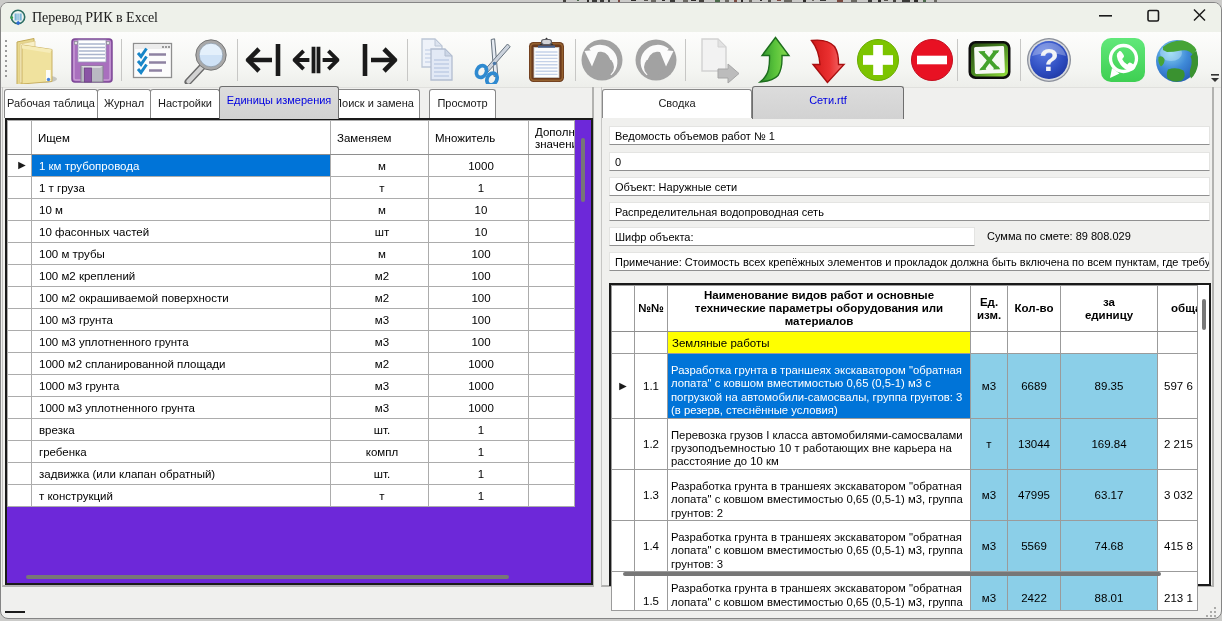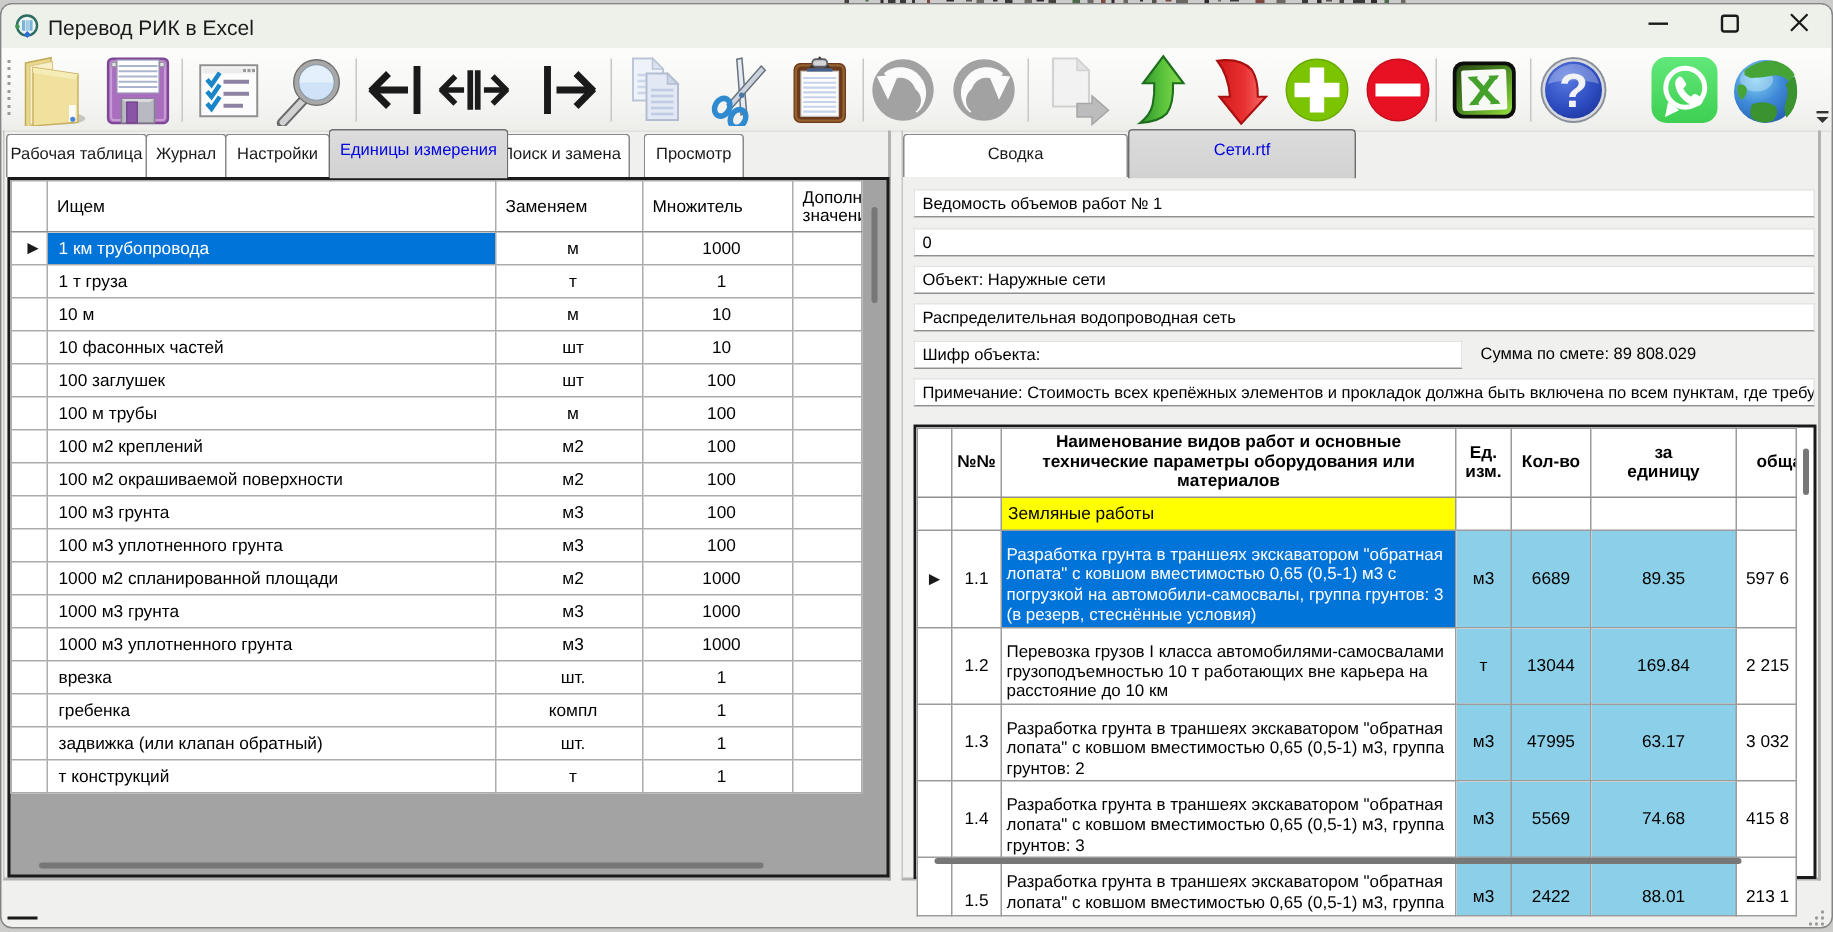--- a/index.html
+++ b/index.html
@@ -2,21 +2,21 @@
 <html><head>
 <meta charset="utf-8">
 <style>
 * { margin:0; padding:0; box-sizing:border-box; }
 html,body { width:1222px; height:621px; overflow:hidden; background:#c9c9c7;
   font-family:"Liberation Sans", sans-serif; }
 #desk { position:absolute; left:0; top:0; width:1222px; height:621px; background:#cbcbc9; }
 #win { position:absolute; left:0; top:2px; width:1222px; height:617px;
   background:#f0f0ee; border:1px solid #858585; border-radius:8px; overflow:hidden; }
 
-#title { position:absolute; left:0; top:0; width:100%; height:29px; background:#eef1ea; }
+#title { position:absolute; left:0; top:0; width:100%; height:29px; background:#eef1ea;font-family:Liberation Serif, serif; }
 #title .txt { position:absolute; left:31px; top:7px; font-size:14px; color:#1a1a1a; }
 .winbtn { position:absolute; top:0; width:16px; height:29px; color:#1b1b1b; }
 
 #toolbar { position:absolute; left:0; top:29px; width:100%; height:56px;
   background:linear-gradient(#fdfdfc,#f4f5f2 70%,#edeeea); border-bottom:1px solid #e0e0dd; }
 .sep { position:absolute; top:7px; width:1px; height:42px; background:#c7c7c5; }
 .grip { position:absolute; left:4px; top:8px; width:2px; height:40px;
   background:repeating-linear-gradient(#9a9a9a 0 2px, transparent 2px 5px); }
 .ico { position:absolute; top:4px; width:48px; height:48px; }
 
@@ -369,21 +369,21 @@
   <div class="panelb" style="left:1px;top:84px;width:592px;height:500px;border:none;border-left:1px solid #c6c6c4;border-right:2px solid #b2b2b0;border-bottom:2px solid #b2b2b0;background:none"></div>
   <div class="panelb" style="left:600px;top:84px;width:613px;height:500px;border:none;border-left:1px solid #c6c6c4;border-right:2px solid #b2b2b0;border-bottom:2px solid #b2b2b0;background:none"></div>
   <div id="ltabs">
     <div class="tab" style="left:3px;width:94px">Рабочая таблица</div>
     <div class="tab" style="left:96px;width:54px">Журнал</div>
     <div class="tab" style="left:149px;width:70px">Настройки</div>
     <div class="tab sel" style="left:218px;width:120px">Единицы измерения</div>
     <div class="tab" style="left:327px;width:92px">Поиск и замена</div>
     <div class="tab" style="left:428px;width:67px">Просмотр</div>
   </div>
-  <div id="lgrid" style="position:absolute;left:4px;top:115px;width:588px;height:467px;border:2px solid #1a1a1a;background:#a3a3a3">
+  <div id="lgrid" style="position:absolute;left:4px;top:115px;width:588px;height:467px;border:2px solid #1a1a1a;background:#6d28d9">
     <table class="grid" style="width:567px">
       <colgroup>
           <col style="width:24px">
           <col style="width:299px">
           <col style="width:98px">
           <col style="width:100px">
           <col style="width:46px">
         </colgroup>
       <tbody>
           <tr style="height:34px" class="hdr">
@@ -416,27 +416,20 @@
             <td>10 м</td>
             <td class="c">м</td>
             <td class="c">10</td>
             <td></td>
           </tr>
       <tr>
             <td class="rs"></td>
             <td>10 фасонных частей</td>
             <td class="c">шт</td>
             <td class="c">10</td>
-            <td></td>
-          </tr>
-      <tr>
-            <td class="rs"></td>
-            <td>100 заглушек</td>
-            <td class="c">шт</td>
-            <td class="c">100</td>
             <td></td>
           </tr>
       <tr>
             <td class="rs"></td>
             <td>100 м трубы</td>
             <td class="c">м</td>
             <td class="c">100</td>
             <td></td>
           </tr>
       <tr>

